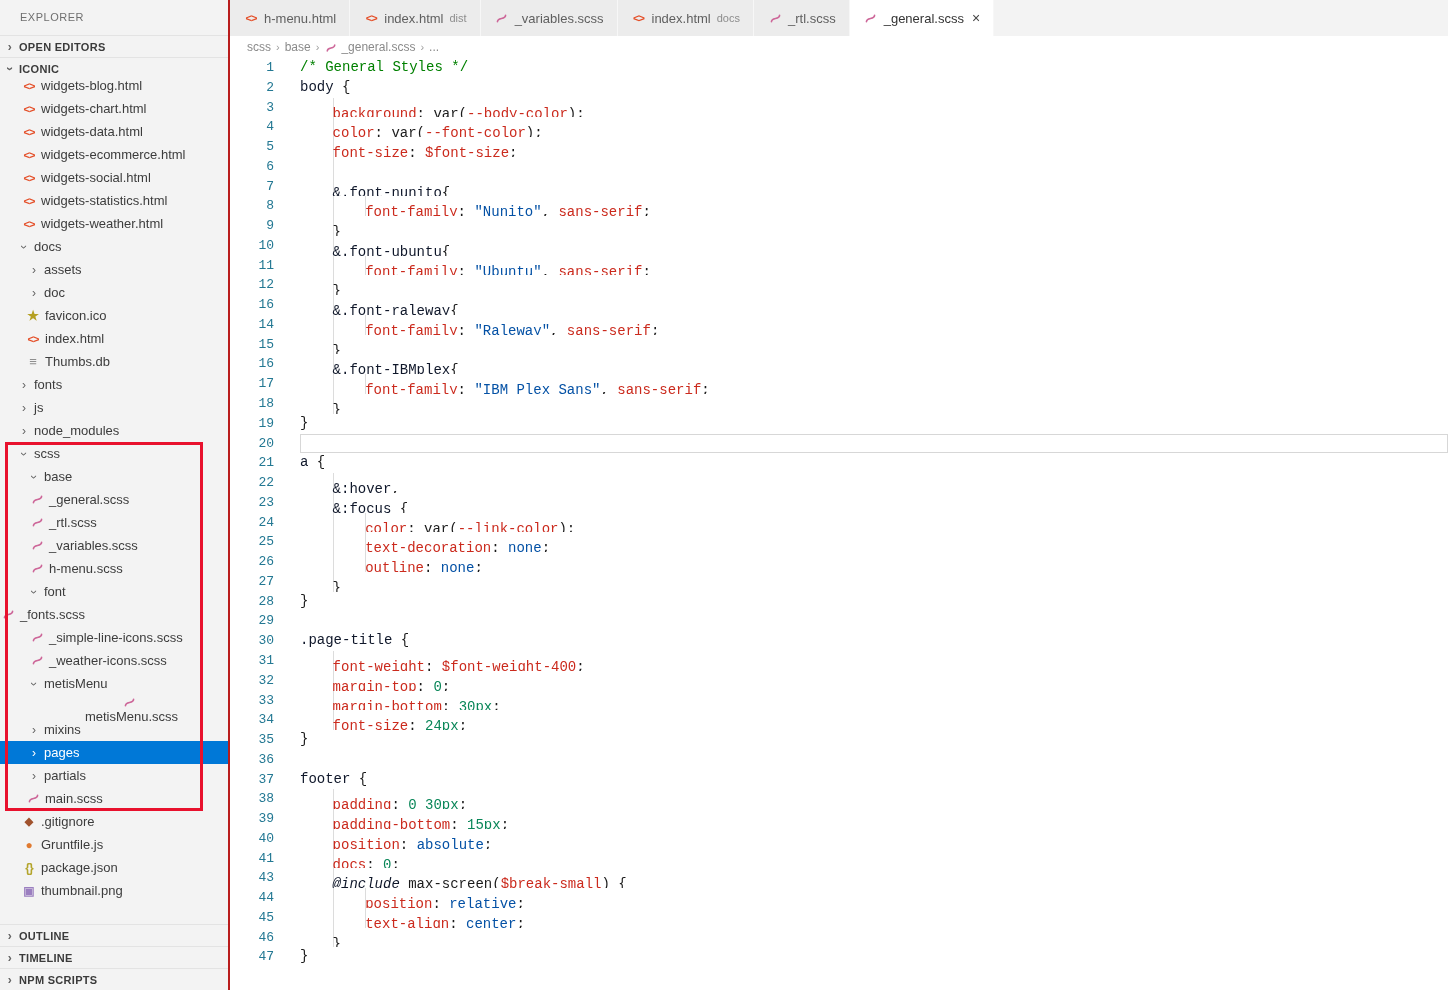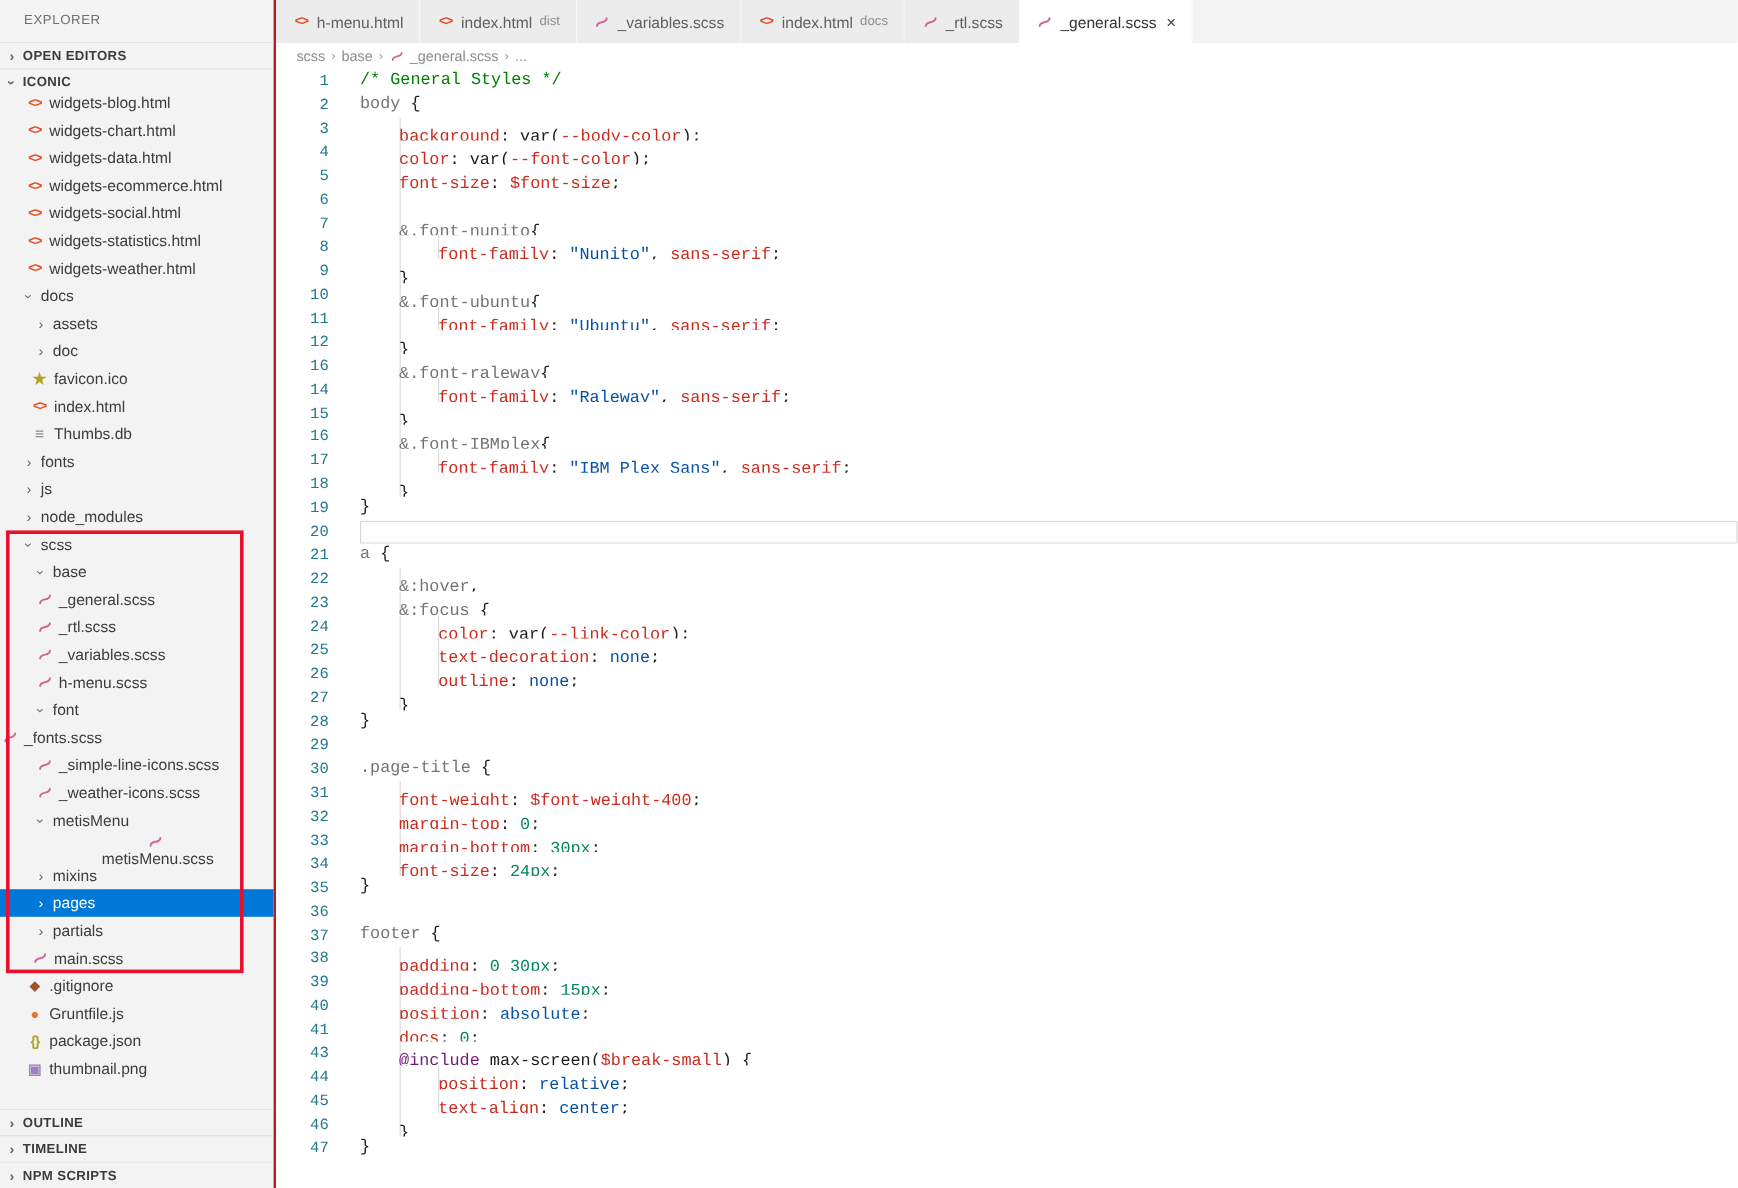--- a/index.html
+++ b/index.html
@@ -58,26 +58,26 @@
   .editor { position:absolute; left:230px; top:58px; right:0; bottom:0; background:#fff;
     font-family:"Liberation Mono","DejaVu Sans Mono",monospace; font-size:14px; }
   .cl { display:flex; height:19.78px; line-height:19.78px; white-space:pre; }
   .ln { width:44px; flex:none; text-align:right; color:#237893; font-size:13px;
     cursor:pointer; }
   .ct { margin-left:26px; flex:1; overflow:hidden; }
   .ct.cur { box-shadow:inset 0 0 0 1px #d7d7d7; }
   .g { display:inline-block; width:4ch; height:100%; border-right:1px solid #dcdcdc;
     margin-right:-1px; }
   .tok-c  { color:#008000; }
-  .tok-s  { color:#737373; }
+  .tok-s  { color:#0f172a; }
   .tok-r  { color:#cb2a1d; }
   .tok-b  { color:#0451a5; }
   .tok-g  { color:#098658; }
   .tok-k  { color:#1b1b1b; }
-  .tok-at { color:#701a75; }
+  .tok-at { color:#0f172a;font-style:italic; }
 </style>
 </head>
 <body>
 
 <div class="sidebar">
   <div class="explorer-title">EXPLORER</div>
   <div class="sec-header">
     <span class="chev">›</span>
     <span>OPEN EDITORS</span>
   </div>

